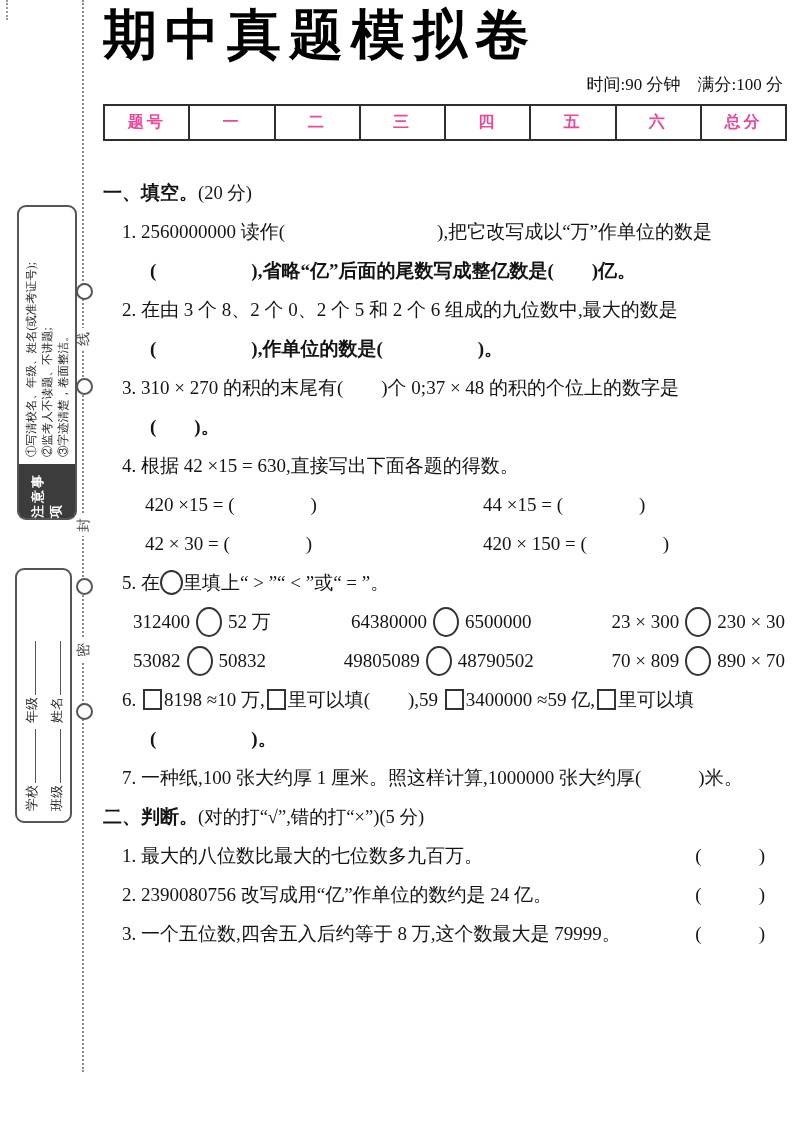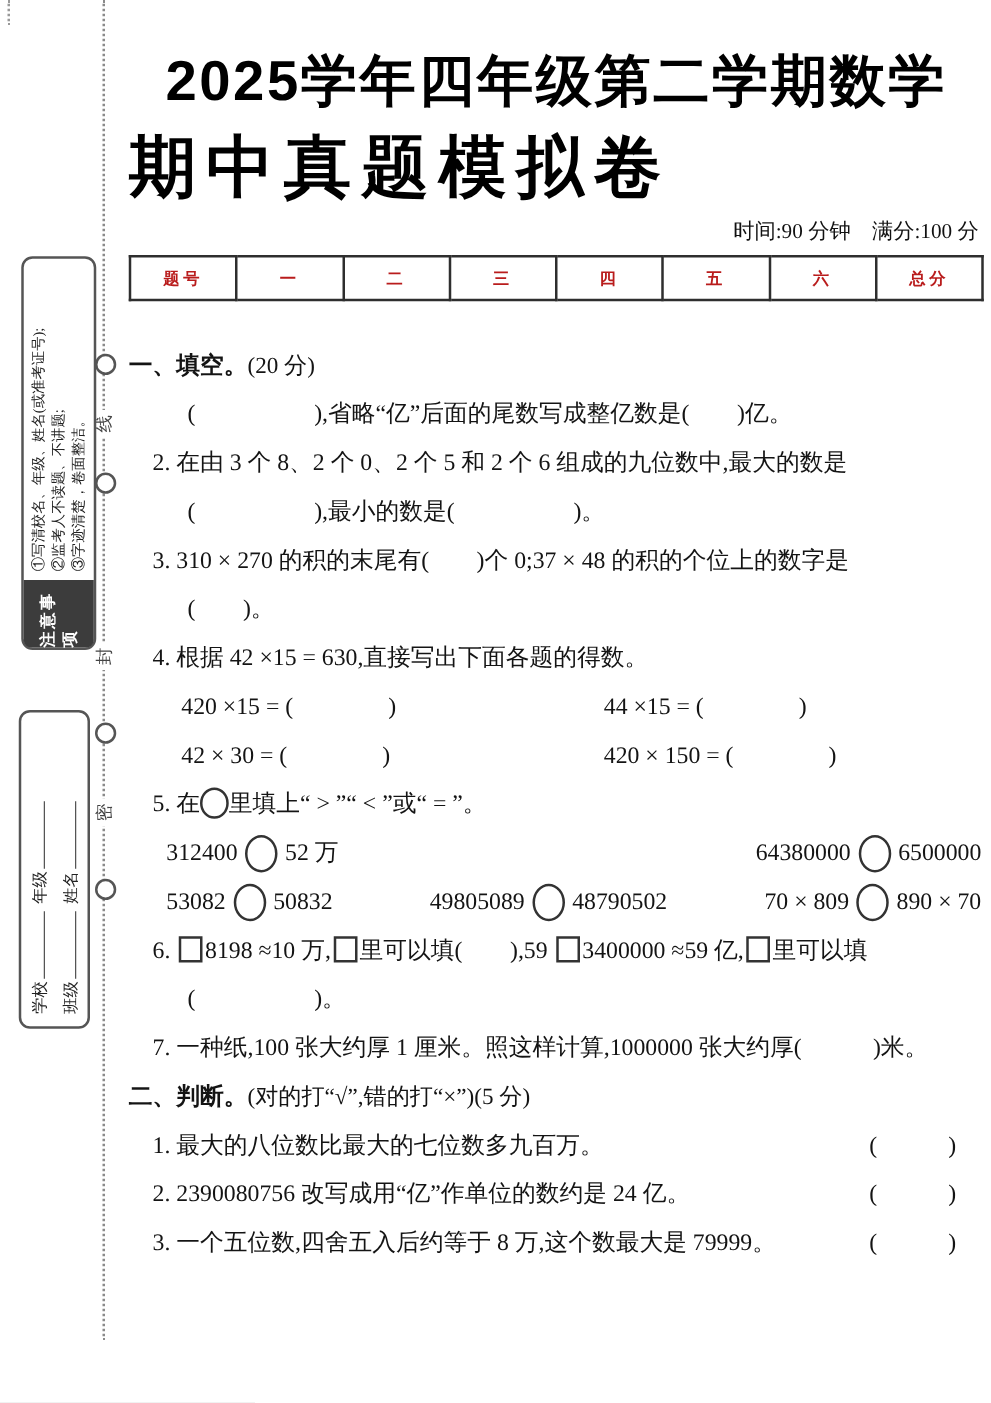--- a/index.html
+++ b/index.html
@@ -32,29 +32,29 @@
   .uline{display:inline-block;width:54px;border-bottom:1.5px solid #555;height:13px;margin:0 6px 0 2px;}
   
   .content{position:absolute;left:103px;top:0;width:684px;}
   .title1{margin:30px 0 0 0;text-align:center;font-family:"Liberation Sans","DejaVu Sans",sans-serif;
           font-weight:900;font-size:45px;line-height:70px;letter-spacing:2px;color:#000;}
   .title2{margin:2px 0 0 0;text-align:left;font-family:"Liberation Sans","DejaVu Sans",sans-serif;
           font-weight:900;font-size:54px;line-height:64px;letter-spacing:8px;color:#000;}
   .meta{margin-top:6px;text-align:right;font-size:17px;line-height:26px;padding-right:4px;color:#111;}
   table.score{margin-top:6px;border-collapse:collapse;table-layout:fixed;width:684px;}
   table.score td{border:2px solid #2e2e2e;text-align:center;vertical-align:middle;
-                 font-family:"Liberation Sans","DejaVu Sans",sans-serif;font-size:13px;
-                 font-weight:700;color:#b91c1c;letter-spacing:3px;}
+                 font-family:"Liberation Sans","DejaVu Sans",sans-serif;font-size:16px;
+                 font-weight:700;color:#ec4899;letter-spacing:3px;}
   tr.score-head td{height:31px;}
   tr.score-row td{height:33px;}
   
   .body-lines{margin-top:32px;}
   .qline{height:39px;line-height:39px;font-size:19px;white-space:pre;color:#141414;}
   .ind1{padding-left:19px;}
-  .ind2{padding-left:47px;}
+  .ind2{padding-left:47px;font-weight:bold;}
   .sec-head{padding-left:0;}
   .sec-strong{font-family:"Liberation Sans","DejaVu Sans",sans-serif;font-weight:800;font-size:19px;text-align:center;}
   .sec-rest{font-size:18.5px;text-align:right;}
   .q4grid{display:grid;grid-template-columns:338px 1fr;padding-left:42px;}
   .q5row{display:flex;justify-content:space-between;padding-left:30px;padding-right:2px;gap:25px;}
   .cmp{display:inline-flex;align-items:center;}
   .cmp-circle{display:inline-block;width:26px;height:30px;border:2px solid #333;border-radius:50%;
               margin:0 6px;box-sizing:border-box;background:#fff;}
   .head-circle{display:inline-block;width:23px;height:25px;border:2px solid #333;border-radius:50%;
                vertical-align:-6px;box-sizing:border-box;background:#fff;}
@@ -99,21 +99,20 @@
       <div class="info-row">
         <span>班级</span>
           <span class="uline"></span>
         <span>姓名</span>
           <span class="uline"></span>
       </div>
     </div>
   </div>
 
   <div class="content">
-    <h1 class="title1">2025学年四年级第二学期数学</h1>
     <h1 class="title2">期中真题模拟卷</h1>
     <div class="meta">时间:90 分钟　满分:100 分</div>
 
     <table class="score">
       <tbody>
           <tr class="score-head">
         <td>题号</td>
         <td>一</td>
         <td>二</td>
         <td>三</td>
@@ -122,42 +121,44 @@
         <td>六</td>
         <td>总分</td>
       </tr>
     </tbody>
       </table>
 
     <div class="body-lines">
 
       <div class="qline sec-head"><span class="sec-strong">一、填空。</span><span class="sec-rest">(20 分)</span></div>
 
+      <div class="qline ind1">1. 2560000000 读作(　　　　　　　　),把它改写成以“万”作单位的数是</div>
       <div class="qline ind2">(　　　　　),省略“亿”后面的尾数写成整亿数是(　　)亿。</div>
 
       <div class="qline ind1">2. 在由 3 个 8、2 个 0、2 个 5 和 2 个 6 组成的九位数中,最大的数是</div>
-      <div class="qline ind2">(　　　　　),最小的数是(　　　　　)。</div>
+      <div class="qline ind2">(　　　　　),作单位的数是(　　　　　)。</div>
 
       <div class="qline ind1">3. 310 × 270 的积的末尾有(　　)个 0;37 × 48 的积的个位上的数字是</div>
       <div class="qline ind2">(　　)。</div>
 
       <div class="qline ind1">4. 根据 42 ×15 = 630,直接写出下面各题的得数。</div>
       <div class="qline q4grid">
         <span>420 ×15 = (　　　　)</span>
         <span>44 ×15 = (　　　　)</span>
       </div>
       <div class="qline q4grid">
         <span>42 × 30 = (　　　　)</span>
         <span>420 × 150 = (　　　　)</span>
       </div>
 
       <div class="qline ind1"><span>5. 在</span><span class="head-circle"></span><span>里填上“ &gt; ”“ &lt; ”或“ = ”。</span></div>
       <div class="qline q5row">
         <span class="cmp"><span>312400</span><span class="cmp-circle"></span><span>52 万</span></span>
         <span class="cmp"><span>64380000</span><span class="cmp-circle"></span><span>6500000</span></span>
+        <span class="cmp"><span>23 × 300</span><span class="cmp-circle"></span><span>230 × 30</span></span>
       </div>
       <div class="qline q5row">
         <span class="cmp"><span>53082</span><span class="cmp-circle"></span><span>50832</span></span>
         <span class="cmp"><span>49805089</span><span class="cmp-circle"></span><span>48790502</span></span>
         <span class="cmp"><span>70 × 809</span><span class="cmp-circle"></span><span>890 × 70</span></span>
       </div>
 
       <div class="qline ind1"><span>6. </span><span class="blank-box"></span><span>8198 ≈10 万,</span><span class="blank-box"></span><span>里可以填(　　),59 </span><span class="blank-box"></span><span>3400000 ≈59 亿,</span><span class="blank-box"></span><span>里可以填</span></div>
       <div class="qline ind2">(　　　　　)。</div>
 

